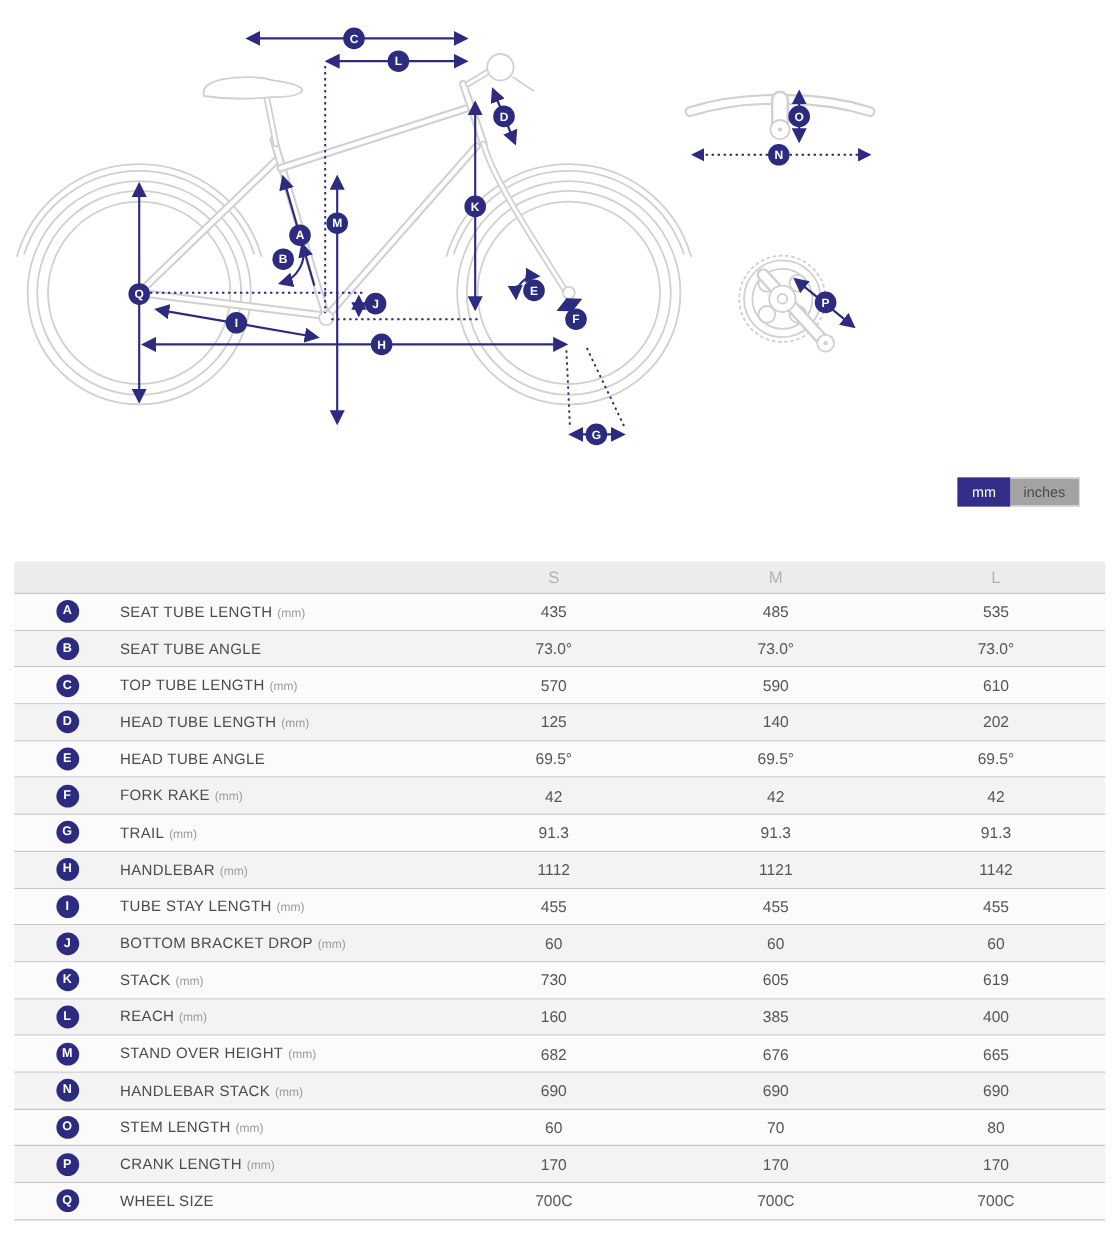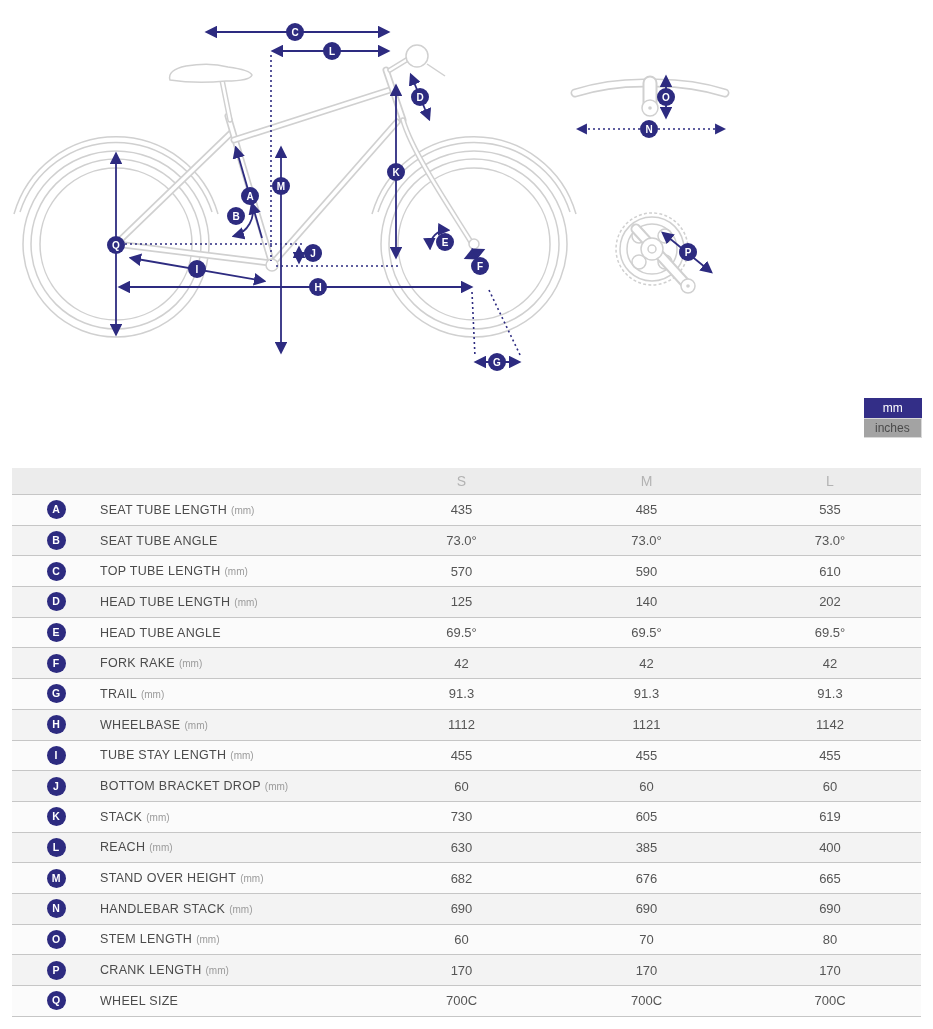--- a/index.html
+++ b/index.html
@@ -32,21 +32,21 @@
   .bar-o{stroke:var(--gray);stroke-width:9;fill:none;stroke-linecap:round;}
   .bar-i{stroke:#fff;stroke-width:5.6;fill:none;stroke-linecap:round;}
   .wide-o{stroke:var(--gray);stroke-width:15;fill:none;stroke-linecap:round;}
   .wide-i{stroke:#fff;stroke-width:11;fill:none;stroke-linecap:round;}
   .arm-o{stroke:var(--gray);stroke-width:11;fill:none;stroke-linecap:round;}
   .arm-i{stroke:#fff;stroke-width:7;fill:none;stroke-linecap:round;}
   .nv{stroke:var(--accent);stroke-width:1.8;fill:none;}
   .nvd{stroke:var(--accent);stroke-width:1.6;fill:none;stroke-dasharray:2 3;}
   .badge-c{fill:var(--accent);}
   
-  .units-toggle{position:absolute;top:398px;left:864px;display:flex;height:40px;flex-direction:column;}
+  .units-toggle{position:absolute;top:398px;left:798px;display:flex;height:40px;}
   .units-toggle button{
     font-family:"Liberation Sans",sans-serif;font-size:12px;height:24px;
     padding:0 11px;cursor:pointer;
   }
   .units-toggle .active{background:var(--toggle-active);color:#fff;border:1px solid var(--toggle-active);}
   .units-toggle .inactive{background:#a3a3a3;color:#4a4a4a;border:1px solid #d9d9d9;border-left:none;}
   
   .geo-table{position:absolute;top:468px;left:12px;width:909px;font-size:13px;color:#555;}
   .grid-row{display:grid;grid-template-columns:88px 269px 185px 185px 182px;align-items:center;}
   .thead{height:27px;background:var(--header-bg);border-bottom:1px solid var(--border);
@@ -311,21 +311,21 @@
         </div>
         <div class="cell label-cell"><span>TRAIL</span><span class="unit">(mm)</span></div>
         <div class="cell">91.3</div>
         <div class="cell">91.3</div>
         <div class="cell">91.3</div>
       </div>
       <div class="grid-row row dark">
         <div class="cell badge-cell">
           <span class="row-badge">H</span>
         </div>
-        <div class="cell label-cell"><span>WHEELBASE</span><span class="unit">(mm)</span></div>
+        <div class="cell label-cell"><span>HANDLEBAR</span><span class="unit">(mm)</span></div>
         <div class="cell">1112</div>
         <div class="cell">1121</div>
         <div class="cell">1142</div>
       </div>
       <div class="grid-row row light">
         <div class="cell badge-cell">
           <span class="row-badge">I</span>
         </div>
         <div class="cell label-cell"><span>TUBE STAY LENGTH</span><span class="unit">(mm)</span></div>
         <div class="cell">455</div>
@@ -348,21 +348,21 @@
         <div class="cell label-cell"><span>STACK</span><span class="unit">(mm)</span></div>
         <div class="cell">730</div>
         <div class="cell">605</div>
         <div class="cell">619</div>
       </div>
       <div class="grid-row row dark">
         <div class="cell badge-cell">
           <span class="row-badge">L</span>
         </div>
         <div class="cell label-cell"><span>REACH</span><span class="unit">(mm)</span></div>
-        <div class="cell">630</div>
+        <div class="cell">160</div>
         <div class="cell">385</div>
         <div class="cell">400</div>
       </div>
       <div class="grid-row row light">
         <div class="cell badge-cell">
           <span class="row-badge">M</span>
         </div>
         <div class="cell label-cell"><span>STAND OVER HEIGHT</span><span class="unit">(mm)</span></div>
         <div class="cell">682</div>
         <div class="cell">676</div>

